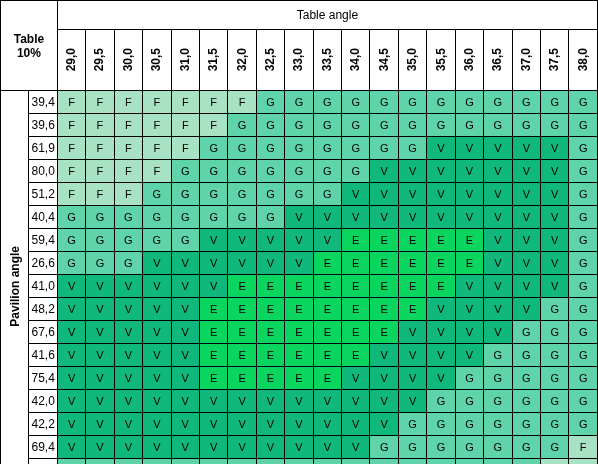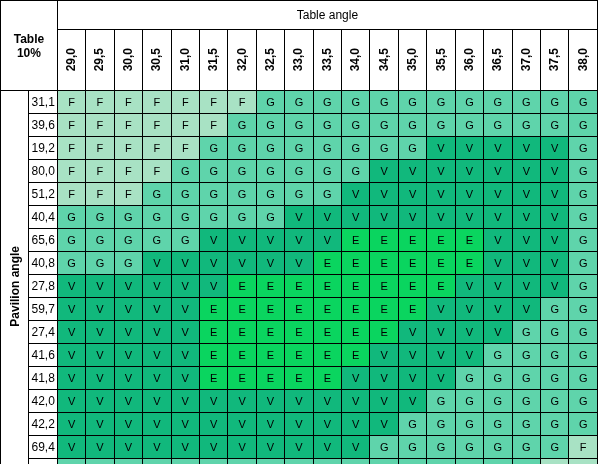--- a/index.html
+++ b/index.html
@@ -175,21 +175,21 @@
         <td class="col-head">
           <span class="vert">38,0</span>
         </td>
       </tr>
   </thead>
   <tbody id="table-body">
       <tr>
         <td class="pav-label" rowspan="17">
           <span class="vert">Pavilion angle</span>
         </td>
-        <td class="row-head">31,1</td>
+        <td class="row-head">39,4</td>
         <td class="cell g-F" style="background: rgb(168, 226, 196);">F</td>
         <td class="cell g-F" style="background: rgb(168, 226, 196);">F</td>
         <td class="cell g-F" style="background: rgb(168, 226, 196);">F</td>
         <td class="cell g-F" style="background: rgb(168, 226, 196);">F</td>
         <td class="cell g-F" style="background: rgb(168, 226, 196);">F</td>
         <td class="cell g-F" style="background: rgb(168, 226, 196);">F</td>
         <td class="cell g-F" style="background: rgb(168, 226, 196);">F</td>
         <td class="cell g-G" style="background: rgb(95, 212, 171);">G</td>
         <td class="cell g-G" style="background: rgb(95, 212, 171);">G</td>
         <td class="cell g-G" style="background: rgb(95, 212, 171);">G</td>
@@ -219,21 +219,21 @@
         <td class="cell g-G" style="background: rgb(95, 212, 171);">G</td>
         <td class="cell g-G" style="background: rgb(95, 212, 171);">G</td>
         <td class="cell g-G" style="background: rgb(95, 212, 171);">G</td>
         <td class="cell g-G" style="background: rgb(95, 212, 171);">G</td>
         <td class="cell g-G" style="background: rgb(95, 212, 171);">G</td>
         <td class="cell g-G" style="background: rgb(95, 212, 171);">G</td>
         <td class="cell g-G" style="background: rgb(95, 212, 171);">G</td>
         <td class="cell g-G" style="background: rgb(95, 212, 171);">G</td>
       </tr>
       <tr>
-        <td class="row-head">19,2</td>
+        <td class="row-head">61,9</td>
         <td class="cell g-F" style="background: rgb(168, 226, 196);">F</td>
         <td class="cell g-F" style="background: rgb(168, 226, 196);">F</td>
         <td class="cell g-F" style="background: rgb(168, 226, 196);">F</td>
         <td class="cell g-F" style="background: rgb(168, 226, 196);">F</td>
         <td class="cell g-F" style="background: rgb(168, 226, 196);">F</td>
         <td class="cell g-G" style="background: rgb(95, 212, 171);">G</td>
         <td class="cell g-G" style="background: rgb(95, 212, 171);">G</td>
         <td class="cell g-G" style="background: rgb(95, 212, 171);">G</td>
         <td class="cell g-G" style="background: rgb(95, 212, 171);">G</td>
         <td class="cell g-G" style="background: rgb(95, 212, 171);">G</td>
@@ -307,109 +307,109 @@
         <td class="cell g-V" style="background: rgb(17, 184, 124);">V</td>
         <td class="cell g-V" style="background: rgb(17, 184, 124);">V</td>
         <td class="cell g-V" style="background: rgb(17, 184, 124);">V</td>
         <td class="cell g-V" style="background: rgb(17, 184, 124);">V</td>
         <td class="cell g-V" style="background: rgb(17, 184, 124);">V</td>
         <td class="cell g-V" style="background: rgb(17, 184, 124);">V</td>
         <td class="cell g-V" style="background: rgb(17, 184, 124);">V</td>
         <td class="cell g-G" style="background: rgb(95, 212, 171);">G</td>
       </tr>
       <tr>
-        <td class="row-head">65,6</td>
-        <td class="cell g-G" style="background: rgb(95, 212, 171);">G</td>
-        <td class="cell g-G" style="background: rgb(95, 212, 171);">G</td>
-        <td class="cell g-G" style="background: rgb(95, 212, 171);">G</td>
-        <td class="cell g-G" style="background: rgb(95, 212, 171);">G</td>
-        <td class="cell g-G" style="background: rgb(95, 212, 171);">G</td>
-        <td class="cell g-V" style="background: rgb(17, 184, 124);">V</td>
-        <td class="cell g-V" style="background: rgb(17, 184, 124);">V</td>
-        <td class="cell g-V" style="background: rgb(17, 184, 124);">V</td>
-        <td class="cell g-V" style="background: rgb(17, 184, 124);">V</td>
-        <td class="cell g-V" style="background: rgb(17, 184, 124);">V</td>
-        <td class="cell g-E" style="background: rgb(10, 213, 95);">E</td>
-        <td class="cell g-E" style="background: rgb(10, 213, 95);">E</td>
-        <td class="cell g-E" style="background: rgb(10, 213, 95);">E</td>
-        <td class="cell g-E" style="background: rgb(10, 213, 95);">E</td>
-        <td class="cell g-E" style="background: rgb(10, 213, 95);">E</td>
-        <td class="cell g-V" style="background: rgb(17, 184, 124);">V</td>
-        <td class="cell g-V" style="background: rgb(17, 184, 124);">V</td>
-        <td class="cell g-V" style="background: rgb(17, 184, 124);">V</td>
-        <td class="cell g-G" style="background: rgb(95, 212, 171);">G</td>
-      </tr>
-      <tr>
-        <td class="row-head">40,8</td>
-        <td class="cell g-G" style="background: rgb(95, 212, 171);">G</td>
-        <td class="cell g-G" style="background: rgb(95, 212, 171);">G</td>
-        <td class="cell g-G" style="background: rgb(95, 212, 171);">G</td>
-        <td class="cell g-V" style="background: rgb(17, 184, 124);">V</td>
-        <td class="cell g-V" style="background: rgb(17, 184, 124);">V</td>
-        <td class="cell g-V" style="background: rgb(17, 184, 124);">V</td>
-        <td class="cell g-V" style="background: rgb(17, 184, 124);">V</td>
-        <td class="cell g-V" style="background: rgb(17, 184, 124);">V</td>
-        <td class="cell g-V" style="background: rgb(17, 184, 124);">V</td>
-        <td class="cell g-E" style="background: rgb(10, 213, 95);">E</td>
-        <td class="cell g-E" style="background: rgb(10, 213, 95);">E</td>
-        <td class="cell g-E" style="background: rgb(10, 213, 95);">E</td>
-        <td class="cell g-E" style="background: rgb(10, 213, 95);">E</td>
-        <td class="cell g-E" style="background: rgb(10, 213, 95);">E</td>
-        <td class="cell g-E" style="background: rgb(10, 213, 95);">E</td>
-        <td class="cell g-V" style="background: rgb(17, 184, 124);">V</td>
-        <td class="cell g-V" style="background: rgb(17, 184, 124);">V</td>
-        <td class="cell g-V" style="background: rgb(17, 184, 124);">V</td>
-        <td class="cell g-G" style="background: rgb(95, 212, 171);">G</td>
-      </tr>
-      <tr>
-        <td class="row-head">27,8</td>
-        <td class="cell g-V" style="background: rgb(17, 184, 124);">V</td>
-        <td class="cell g-V" style="background: rgb(17, 184, 124);">V</td>
-        <td class="cell g-V" style="background: rgb(17, 184, 124);">V</td>
-        <td class="cell g-V" style="background: rgb(17, 184, 124);">V</td>
-        <td class="cell g-V" style="background: rgb(17, 184, 124);">V</td>
-        <td class="cell g-V" style="background: rgb(17, 184, 124);">V</td>
-        <td class="cell g-E" style="background: rgb(10, 213, 95);">E</td>
-        <td class="cell g-E" style="background: rgb(10, 213, 95);">E</td>
-        <td class="cell g-E" style="background: rgb(10, 213, 95);">E</td>
-        <td class="cell g-E" style="background: rgb(10, 213, 95);">E</td>
-        <td class="cell g-E" style="background: rgb(10, 213, 95);">E</td>
-        <td class="cell g-E" style="background: rgb(10, 213, 95);">E</td>
-        <td class="cell g-E" style="background: rgb(10, 213, 95);">E</td>
-        <td class="cell g-E" style="background: rgb(10, 213, 95);">E</td>
-        <td class="cell g-V" style="background: rgb(17, 184, 124);">V</td>
-        <td class="cell g-V" style="background: rgb(17, 184, 124);">V</td>
-        <td class="cell g-V" style="background: rgb(17, 184, 124);">V</td>
-        <td class="cell g-V" style="background: rgb(17, 184, 124);">V</td>
-        <td class="cell g-G" style="background: rgb(95, 212, 171);">G</td>
-      </tr>
-      <tr>
-        <td class="row-head">59,7</td>
-        <td class="cell g-V" style="background: rgb(17, 184, 124);">V</td>
-        <td class="cell g-V" style="background: rgb(17, 184, 124);">V</td>
-        <td class="cell g-V" style="background: rgb(17, 184, 124);">V</td>
-        <td class="cell g-V" style="background: rgb(17, 184, 124);">V</td>
-        <td class="cell g-V" style="background: rgb(17, 184, 124);">V</td>
-        <td class="cell g-E" style="background: rgb(10, 213, 95);">E</td>
-        <td class="cell g-E" style="background: rgb(10, 213, 95);">E</td>
-        <td class="cell g-E" style="background: rgb(10, 213, 95);">E</td>
-        <td class="cell g-E" style="background: rgb(10, 213, 95);">E</td>
-        <td class="cell g-E" style="background: rgb(10, 213, 95);">E</td>
-        <td class="cell g-E" style="background: rgb(10, 213, 95);">E</td>
-        <td class="cell g-E" style="background: rgb(10, 213, 95);">E</td>
-        <td class="cell g-E" style="background: rgb(10, 213, 95);">E</td>
-        <td class="cell g-V" style="background: rgb(17, 184, 124);">V</td>
-        <td class="cell g-V" style="background: rgb(17, 184, 124);">V</td>
-        <td class="cell g-V" style="background: rgb(17, 184, 124);">V</td>
-        <td class="cell g-V" style="background: rgb(17, 184, 124);">V</td>
-        <td class="cell g-G" style="background: rgb(95, 212, 171);">G</td>
-        <td class="cell g-G" style="background: rgb(95, 212, 171);">G</td>
-      </tr>
-      <tr>
-        <td class="row-head">27,4</td>
+        <td class="row-head">59,4</td>
+        <td class="cell g-G" style="background: rgb(95, 212, 171);">G</td>
+        <td class="cell g-G" style="background: rgb(95, 212, 171);">G</td>
+        <td class="cell g-G" style="background: rgb(95, 212, 171);">G</td>
+        <td class="cell g-G" style="background: rgb(95, 212, 171);">G</td>
+        <td class="cell g-G" style="background: rgb(95, 212, 171);">G</td>
+        <td class="cell g-V" style="background: rgb(17, 184, 124);">V</td>
+        <td class="cell g-V" style="background: rgb(17, 184, 124);">V</td>
+        <td class="cell g-V" style="background: rgb(17, 184, 124);">V</td>
+        <td class="cell g-V" style="background: rgb(17, 184, 124);">V</td>
+        <td class="cell g-V" style="background: rgb(17, 184, 124);">V</td>
+        <td class="cell g-E" style="background: rgb(10, 213, 95);">E</td>
+        <td class="cell g-E" style="background: rgb(10, 213, 95);">E</td>
+        <td class="cell g-E" style="background: rgb(10, 213, 95);">E</td>
+        <td class="cell g-E" style="background: rgb(10, 213, 95);">E</td>
+        <td class="cell g-E" style="background: rgb(10, 213, 95);">E</td>
+        <td class="cell g-V" style="background: rgb(17, 184, 124);">V</td>
+        <td class="cell g-V" style="background: rgb(17, 184, 124);">V</td>
+        <td class="cell g-V" style="background: rgb(17, 184, 124);">V</td>
+        <td class="cell g-G" style="background: rgb(95, 212, 171);">G</td>
+      </tr>
+      <tr>
+        <td class="row-head">26,6</td>
+        <td class="cell g-G" style="background: rgb(95, 212, 171);">G</td>
+        <td class="cell g-G" style="background: rgb(95, 212, 171);">G</td>
+        <td class="cell g-G" style="background: rgb(95, 212, 171);">G</td>
+        <td class="cell g-V" style="background: rgb(17, 184, 124);">V</td>
+        <td class="cell g-V" style="background: rgb(17, 184, 124);">V</td>
+        <td class="cell g-V" style="background: rgb(17, 184, 124);">V</td>
+        <td class="cell g-V" style="background: rgb(17, 184, 124);">V</td>
+        <td class="cell g-V" style="background: rgb(17, 184, 124);">V</td>
+        <td class="cell g-V" style="background: rgb(17, 184, 124);">V</td>
+        <td class="cell g-E" style="background: rgb(10, 213, 95);">E</td>
+        <td class="cell g-E" style="background: rgb(10, 213, 95);">E</td>
+        <td class="cell g-E" style="background: rgb(10, 213, 95);">E</td>
+        <td class="cell g-E" style="background: rgb(10, 213, 95);">E</td>
+        <td class="cell g-E" style="background: rgb(10, 213, 95);">E</td>
+        <td class="cell g-E" style="background: rgb(10, 213, 95);">E</td>
+        <td class="cell g-V" style="background: rgb(17, 184, 124);">V</td>
+        <td class="cell g-V" style="background: rgb(17, 184, 124);">V</td>
+        <td class="cell g-V" style="background: rgb(17, 184, 124);">V</td>
+        <td class="cell g-G" style="background: rgb(95, 212, 171);">G</td>
+      </tr>
+      <tr>
+        <td class="row-head">41,0</td>
+        <td class="cell g-V" style="background: rgb(17, 184, 124);">V</td>
+        <td class="cell g-V" style="background: rgb(17, 184, 124);">V</td>
+        <td class="cell g-V" style="background: rgb(17, 184, 124);">V</td>
+        <td class="cell g-V" style="background: rgb(17, 184, 124);">V</td>
+        <td class="cell g-V" style="background: rgb(17, 184, 124);">V</td>
+        <td class="cell g-V" style="background: rgb(17, 184, 124);">V</td>
+        <td class="cell g-E" style="background: rgb(10, 213, 95);">E</td>
+        <td class="cell g-E" style="background: rgb(10, 213, 95);">E</td>
+        <td class="cell g-E" style="background: rgb(10, 213, 95);">E</td>
+        <td class="cell g-E" style="background: rgb(10, 213, 95);">E</td>
+        <td class="cell g-E" style="background: rgb(10, 213, 95);">E</td>
+        <td class="cell g-E" style="background: rgb(10, 213, 95);">E</td>
+        <td class="cell g-E" style="background: rgb(10, 213, 95);">E</td>
+        <td class="cell g-E" style="background: rgb(10, 213, 95);">E</td>
+        <td class="cell g-V" style="background: rgb(17, 184, 124);">V</td>
+        <td class="cell g-V" style="background: rgb(17, 184, 124);">V</td>
+        <td class="cell g-V" style="background: rgb(17, 184, 124);">V</td>
+        <td class="cell g-V" style="background: rgb(17, 184, 124);">V</td>
+        <td class="cell g-G" style="background: rgb(95, 212, 171);">G</td>
+      </tr>
+      <tr>
+        <td class="row-head">48,2</td>
+        <td class="cell g-V" style="background: rgb(17, 184, 124);">V</td>
+        <td class="cell g-V" style="background: rgb(17, 184, 124);">V</td>
+        <td class="cell g-V" style="background: rgb(17, 184, 124);">V</td>
+        <td class="cell g-V" style="background: rgb(17, 184, 124);">V</td>
+        <td class="cell g-V" style="background: rgb(17, 184, 124);">V</td>
+        <td class="cell g-E" style="background: rgb(10, 213, 95);">E</td>
+        <td class="cell g-E" style="background: rgb(10, 213, 95);">E</td>
+        <td class="cell g-E" style="background: rgb(10, 213, 95);">E</td>
+        <td class="cell g-E" style="background: rgb(10, 213, 95);">E</td>
+        <td class="cell g-E" style="background: rgb(10, 213, 95);">E</td>
+        <td class="cell g-E" style="background: rgb(10, 213, 95);">E</td>
+        <td class="cell g-E" style="background: rgb(10, 213, 95);">E</td>
+        <td class="cell g-E" style="background: rgb(10, 213, 95);">E</td>
+        <td class="cell g-V" style="background: rgb(17, 184, 124);">V</td>
+        <td class="cell g-V" style="background: rgb(17, 184, 124);">V</td>
+        <td class="cell g-V" style="background: rgb(17, 184, 124);">V</td>
+        <td class="cell g-V" style="background: rgb(17, 184, 124);">V</td>
+        <td class="cell g-G" style="background: rgb(95, 212, 171);">G</td>
+        <td class="cell g-G" style="background: rgb(95, 212, 171);">G</td>
+      </tr>
+      <tr>
+        <td class="row-head">67,6</td>
         <td class="cell g-V" style="background: rgb(17, 184, 124);">V</td>
         <td class="cell g-V" style="background: rgb(17, 184, 124);">V</td>
         <td class="cell g-V" style="background: rgb(17, 184, 124);">V</td>
         <td class="cell g-V" style="background: rgb(17, 184, 124);">V</td>
         <td class="cell g-V" style="background: rgb(17, 184, 124);">V</td>
         <td class="cell g-E" style="background: rgb(10, 213, 95);">E</td>
         <td class="cell g-E" style="background: rgb(10, 213, 95);">E</td>
         <td class="cell g-E" style="background: rgb(10, 213, 95);">E</td>
         <td class="cell g-E" style="background: rgb(10, 213, 95);">E</td>
         <td class="cell g-E" style="background: rgb(10, 213, 95);">E</td>
@@ -439,21 +439,21 @@
         <td class="cell g-V" style="background: rgb(17, 184, 124);">V</td>
         <td class="cell g-V" style="background: rgb(17, 184, 124);">V</td>
         <td class="cell g-V" style="background: rgb(17, 184, 124);">V</td>
         <td class="cell g-V" style="background: rgb(17, 184, 124);">V</td>
         <td class="cell g-G" style="background: rgb(95, 212, 171);">G</td>
         <td class="cell g-G" style="background: rgb(95, 212, 171);">G</td>
         <td class="cell g-G" style="background: rgb(95, 212, 171);">G</td>
         <td class="cell g-G" style="background: rgb(95, 212, 171);">G</td>
       </tr>
       <tr>
-        <td class="row-head">41,8</td>
+        <td class="row-head">75,4</td>
         <td class="cell g-V" style="background: rgb(17, 184, 124);">V</td>
         <td class="cell g-V" style="background: rgb(17, 184, 124);">V</td>
         <td class="cell g-V" style="background: rgb(17, 184, 124);">V</td>
         <td class="cell g-V" style="background: rgb(17, 184, 124);">V</td>
         <td class="cell g-V" style="background: rgb(17, 184, 124);">V</td>
         <td class="cell g-E" style="background: rgb(10, 213, 95);">E</td>
         <td class="cell g-E" style="background: rgb(10, 213, 95);">E</td>
         <td class="cell g-E" style="background: rgb(10, 213, 95);">E</td>
         <td class="cell g-E" style="background: rgb(10, 213, 95);">E</td>
         <td class="cell g-E" style="background: rgb(10, 213, 95);">E</td>

